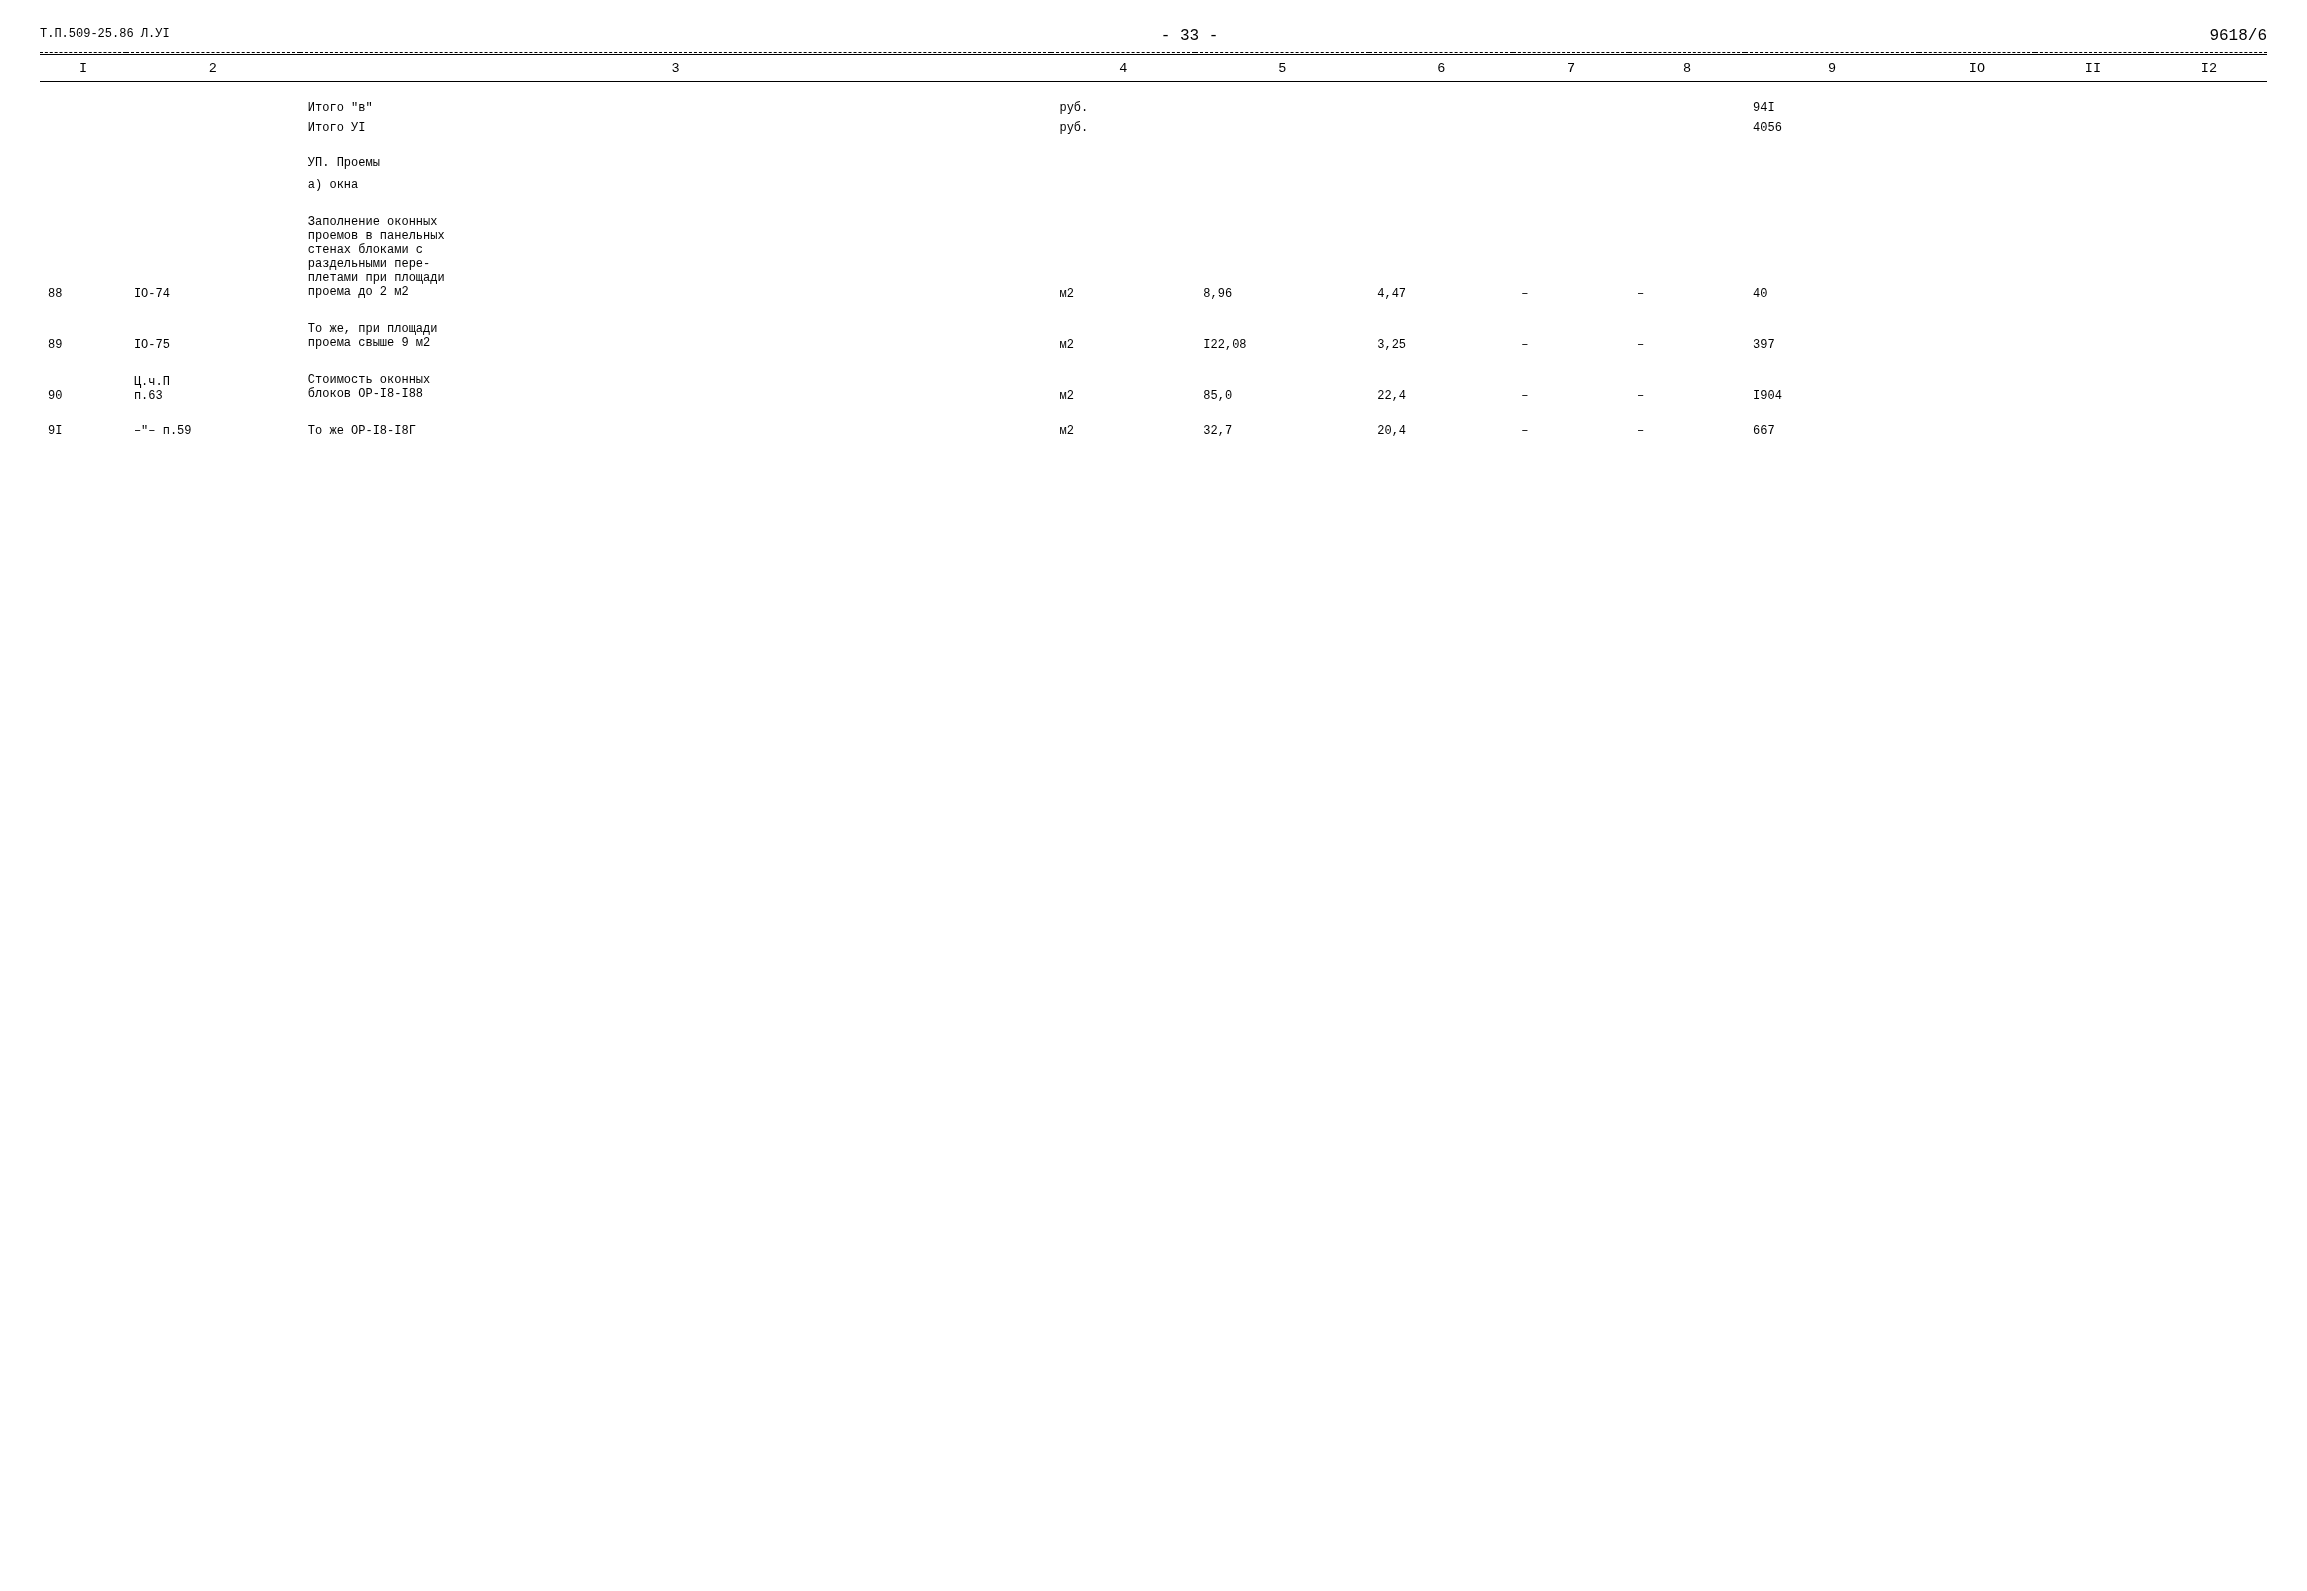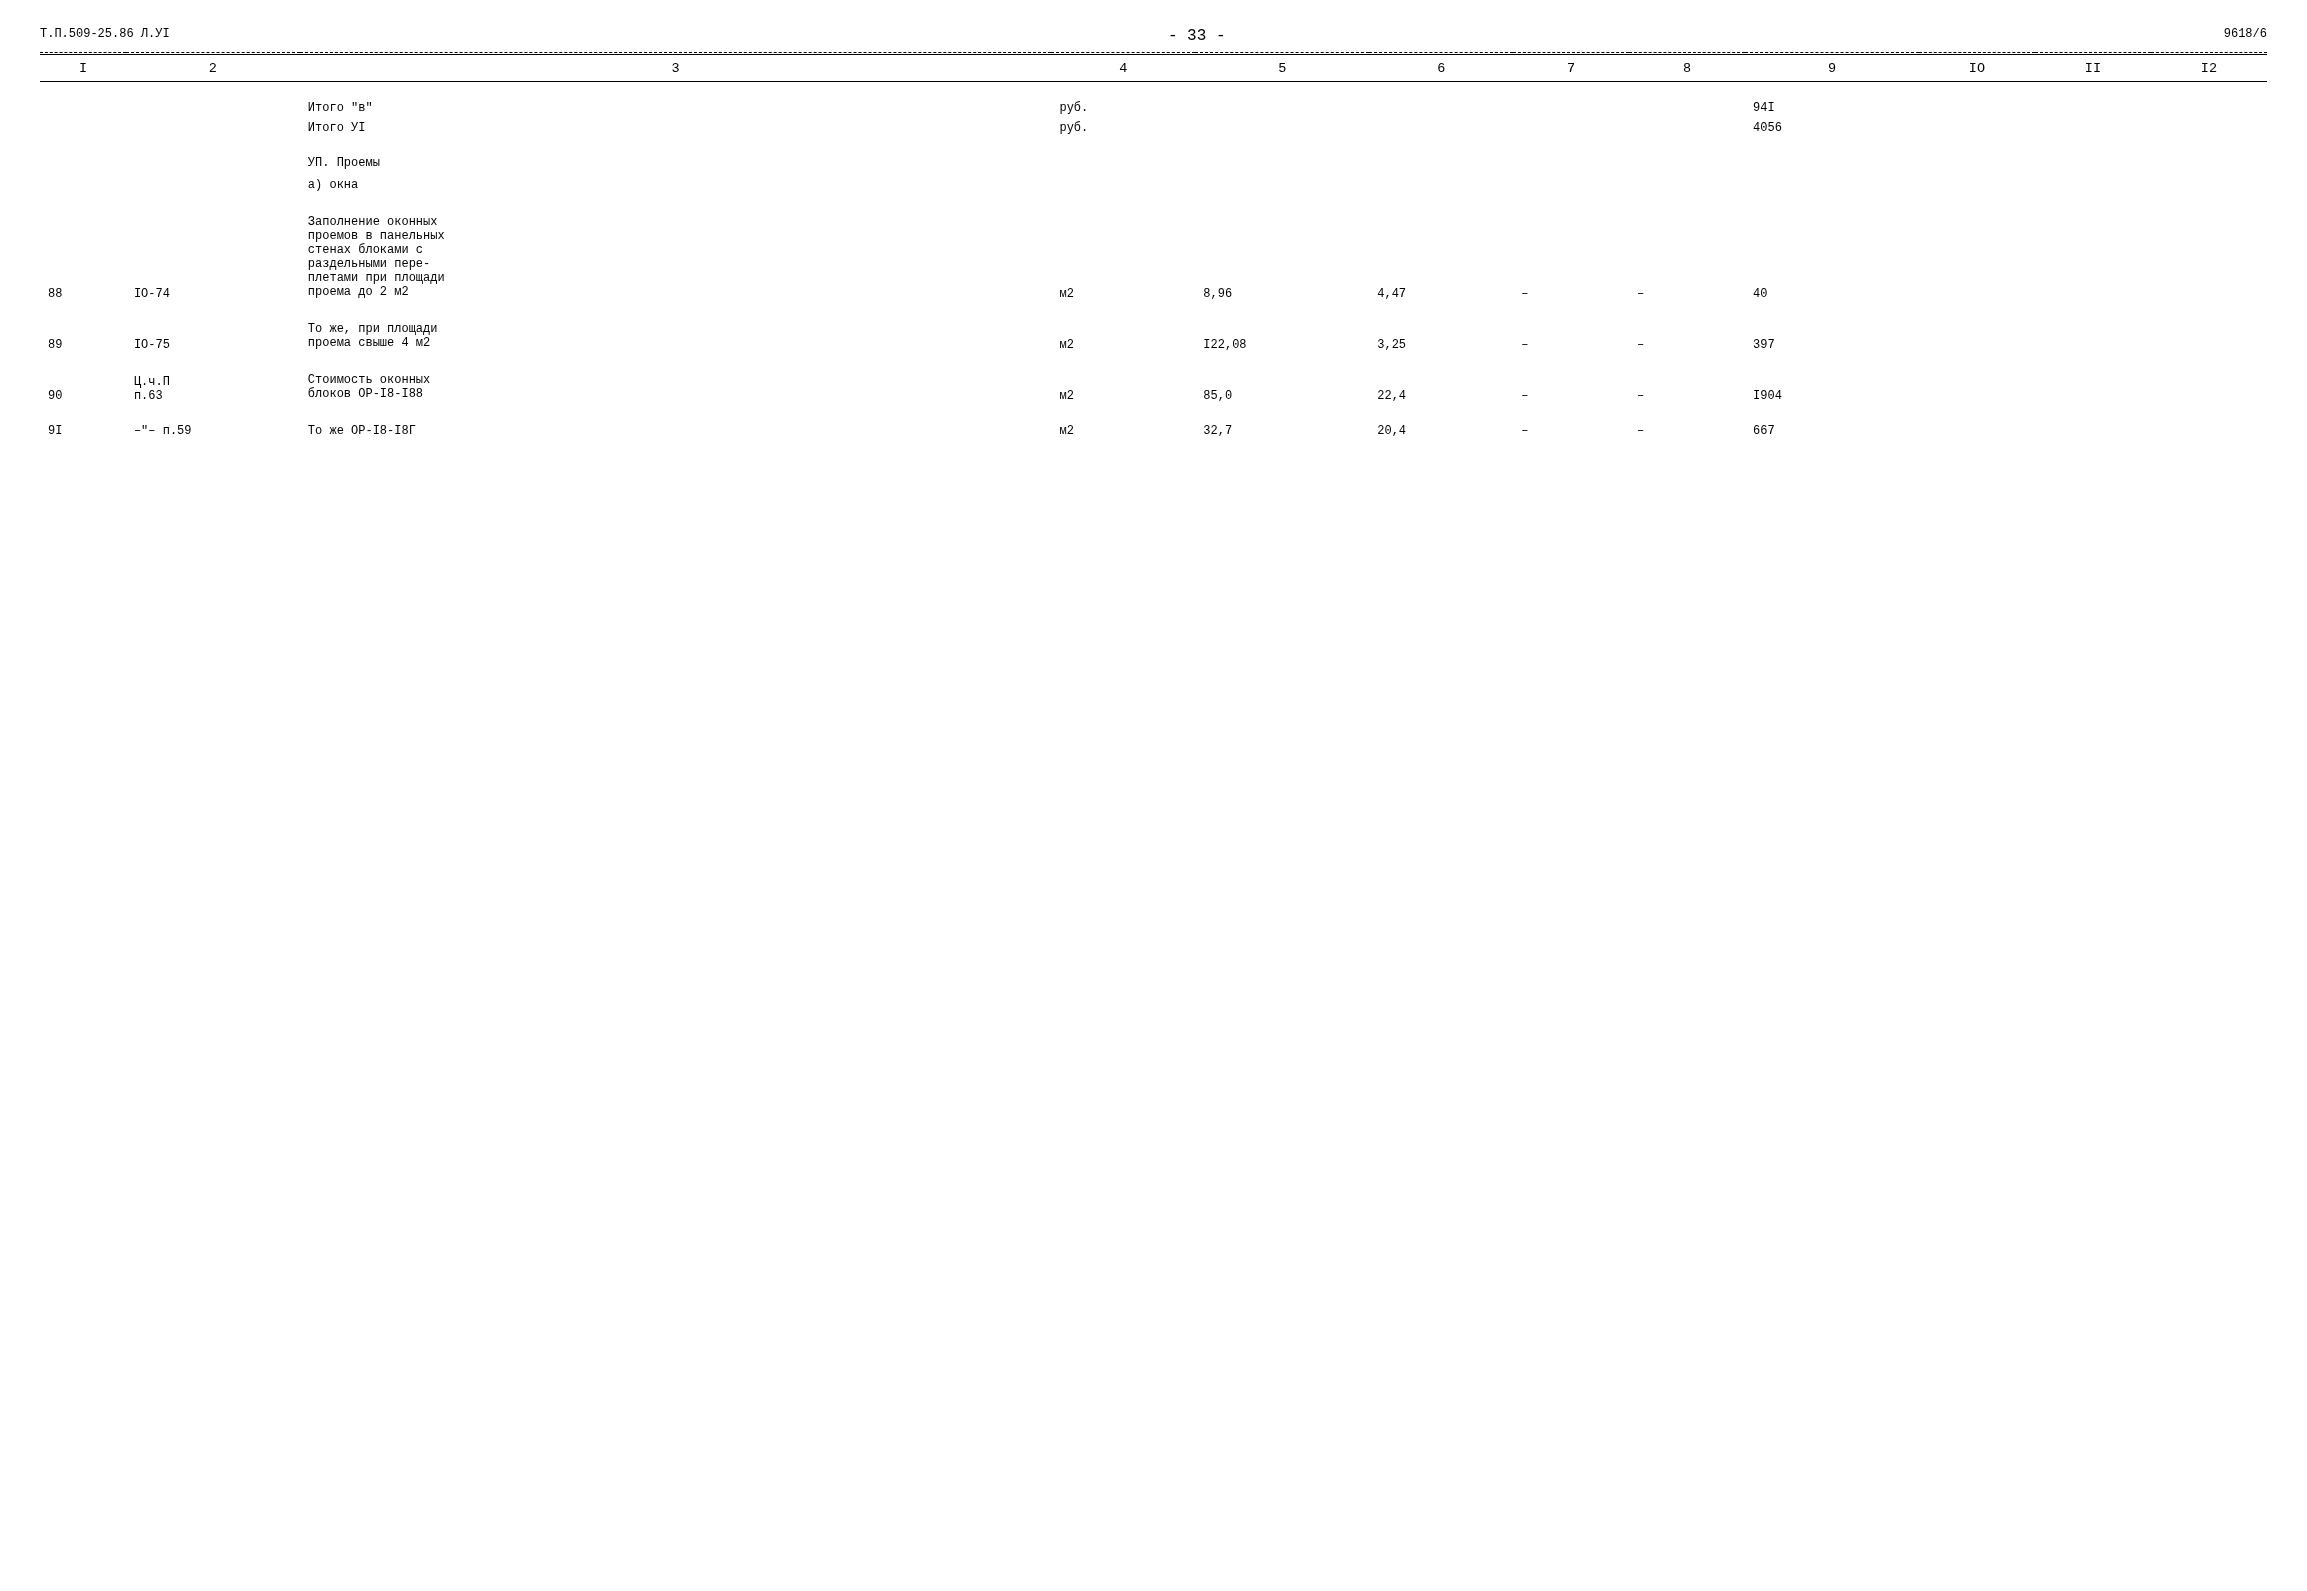--- a/index.html
+++ b/index.html
@@ -27,21 +27,21 @@
 
     .header-left {
       font-size: 12px;
     }
 
     .header-center {
       font-size: 16px;
     }
 
     .header-right {
-      font-size: 12px;
+      font-size: 16px;
     }
 
     .table-container {
       width: 100%;
       margin-top: 6.7px;
     }
 
     table {
       width: 100%;
       border-collapse: collapse;
@@ -206,21 +206,21 @@
         <td></td>
         <td></td>
         <td></td>
       </tr>
 
       <tr class="data-row">
         <td style="padding-top: 19px; vertical-align: bottom; padding-bottom: 2.7px;">89</td>
         <td style="padding-top: 19px; vertical-align: bottom; padding-bottom: 2.7px;">IO-75</td>
         <td style="padding-top: 19px;">
           <div>То же, при площади</div>
-          <div>проема свыше 4 м2</div>
+          <div>проема свыше 9 м2</div>
         </td>
         <td style="vertical-align: bottom; padding-bottom: 2.7px;">м2</td>
         <td style="vertical-align: bottom; padding-bottom: 2.7px;">I22,08</td>
         <td style="vertical-align: bottom; padding-bottom: 2.7px; margin-left: 24px;">3,25</td>
         <td style="vertical-align: bottom; padding-bottom: 2.7px;">–</td>
         <td style="vertical-align: bottom; padding-bottom: 2.7px;">–</td>
         <td style="vertical-align: bottom; padding-bottom: 2.7px;">397</td>
         <td></td>
         <td></td>
         <td></td>

